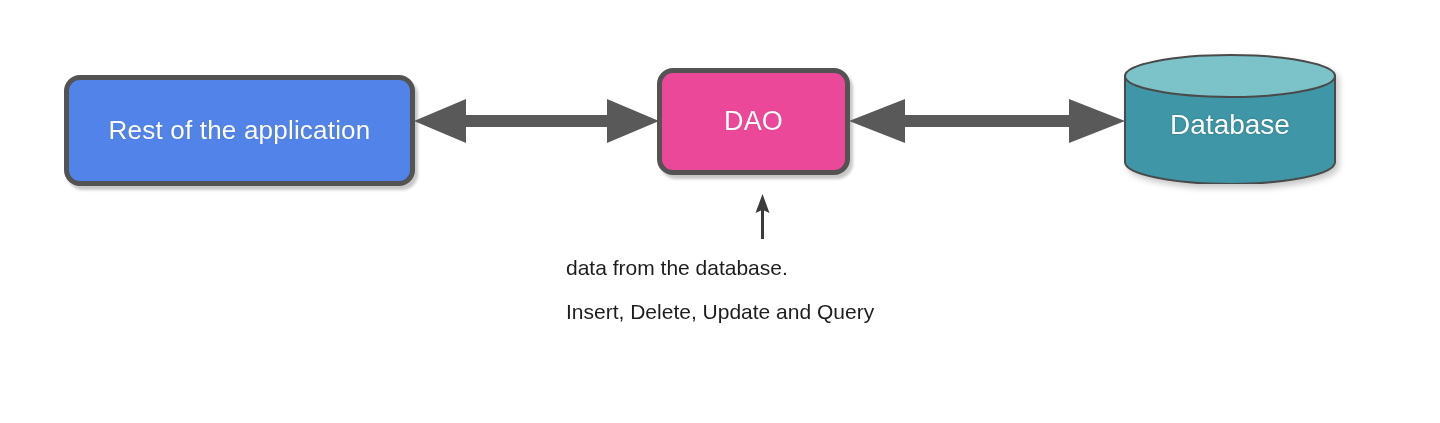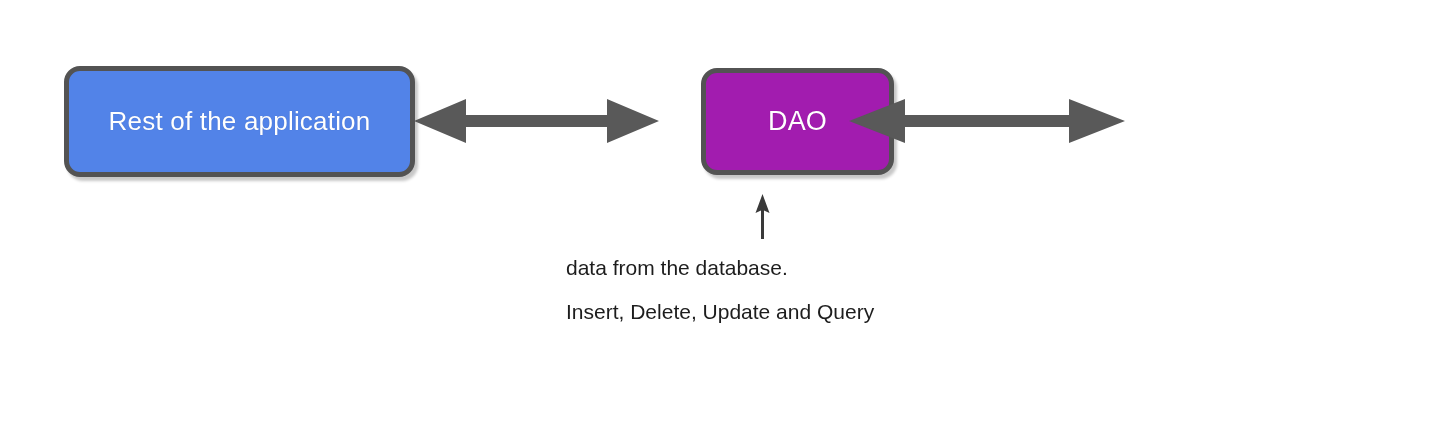--- a/index.html
+++ b/index.html
@@ -30,34 +30,33 @@
   .node-label {
     color: #ffffff;
     font-weight: 400;
     letter-spacing: 0.2px;
     white-space: nowrap;
     text-shadow: 0 0 1px rgba(0,0,0,0.18);
   }
 
   #box-app {
     left: 64px;
-    top: 66px;
+    top: 75px;
     width: 351px;
     height: 111px;
     background: #5283e8;
   }
   #box-app .node-label { font-size: 26px; }
 
   #box-dao {
     left: 657px;
     top: 68px;
     width: 193px;
     height: 107px;
-    background: #a21caf;
-    margin-left: 44px;
+    background: #ec4899;
   }
   #box-dao .node-label { font-size: 27px; }
 
   
   #cyl-db {
     position: absolute;
     left: 1124px;
     top: 54px;
     width: 212px;
     height: 130px;
@@ -120,20 +119,27 @@
   <div class="node-box" id="box-dao">
     <span class="node-label">DAO</span>
   </div>
 
   <div class="arrow-double" id="arrow-dao-db">
     <svg width="276" height="46" viewBox="0 0 276 46" xmlns="http://www.w3.org/2000/svg">
       <polygon points="0,23 56,1 56,17 220,17 220,1 276,23 220,45 220,29 56,29 56,45" fill="#595959"></polygon>
     </svg>
   </div>
 
+  <div id="cyl-db">
+    <svg width="212" height="130" viewBox="0 0 212 130" xmlns="http://www.w3.org/2000/svg">
+      <path d="M1,22 L1,108 A105,22 0 0 0 211,108 L211,22 Z" fill="#3e96a6" stroke="#4a4a4a" stroke-width="2"></path>
+      <ellipse cx="106" cy="22" rx="105" ry="21" fill="#7bc2c9" stroke="#4a4a4a" stroke-width="2"></ellipse>
+    </svg>
+    <div class="db-label">Database</div>
+  </div>
 
   <div class="arrow-double" id="arrow-note">
     <svg width="26" height="46" viewBox="0 0 26 46" xmlns="http://www.w3.org/2000/svg">
       <polygon points="12.5,1 19.5,20 14,17.5 14,46 11,46 11,17.5 5.5,20" fill="#3a3a3a"></polygon>
     </svg>
   </div>
 
   <div id="caption">
     <div>data from the database.</div>
     <div>Insert, Delete, Update and Query</div>

